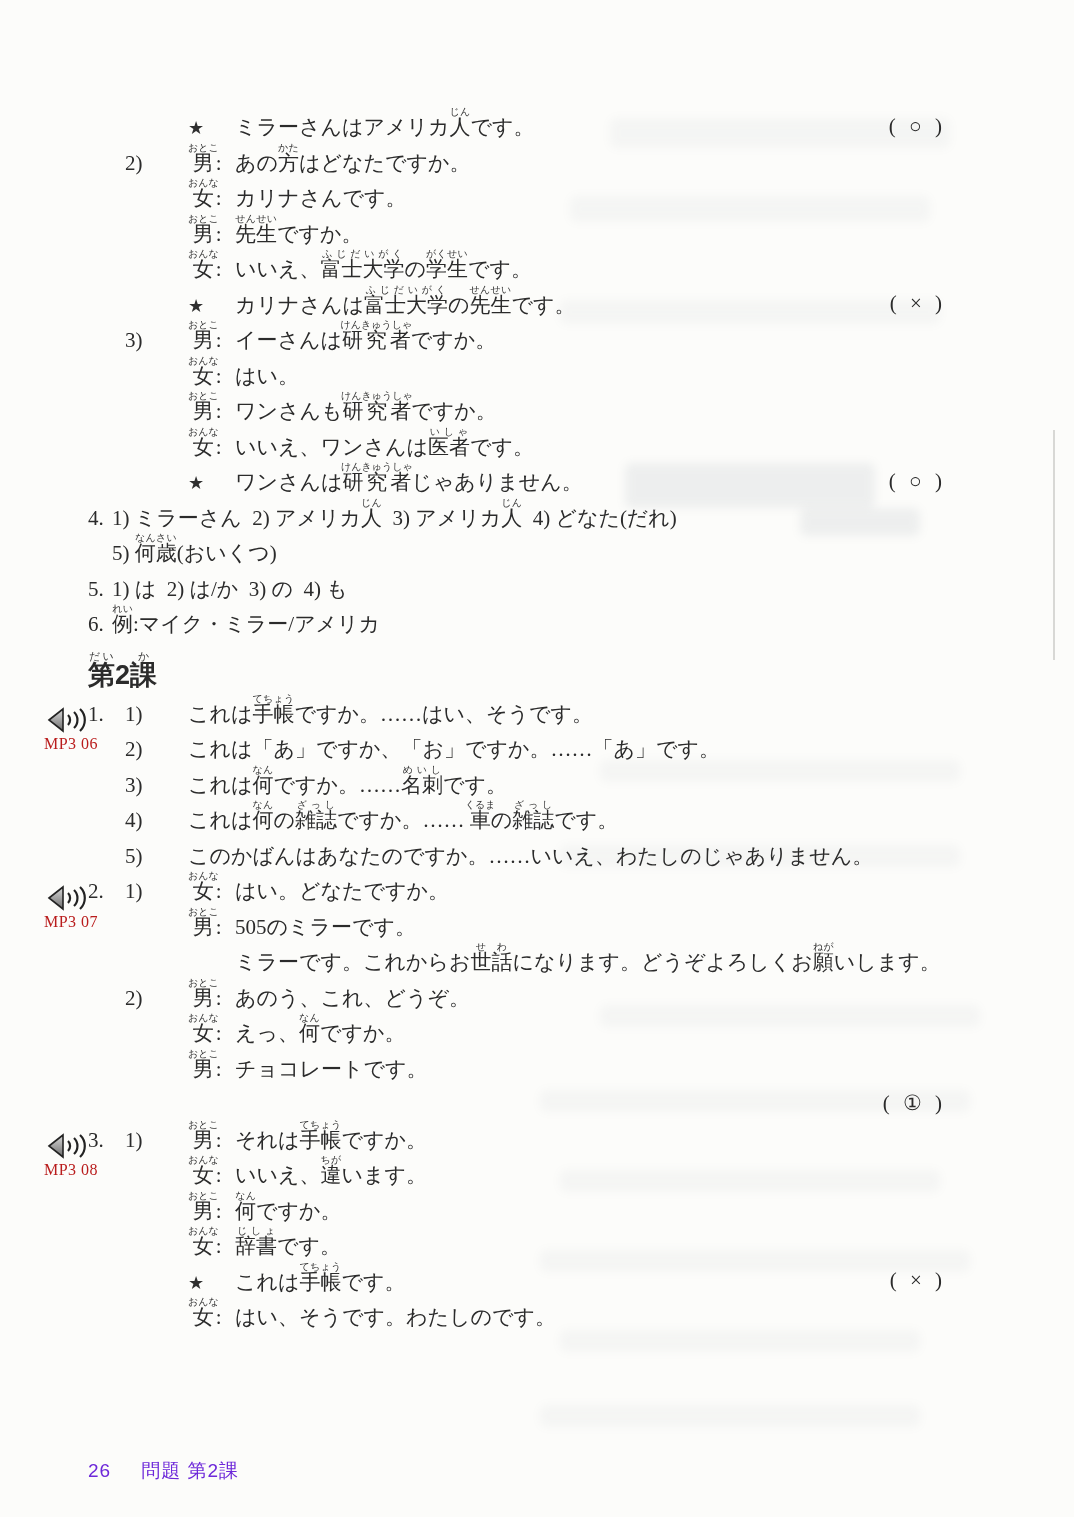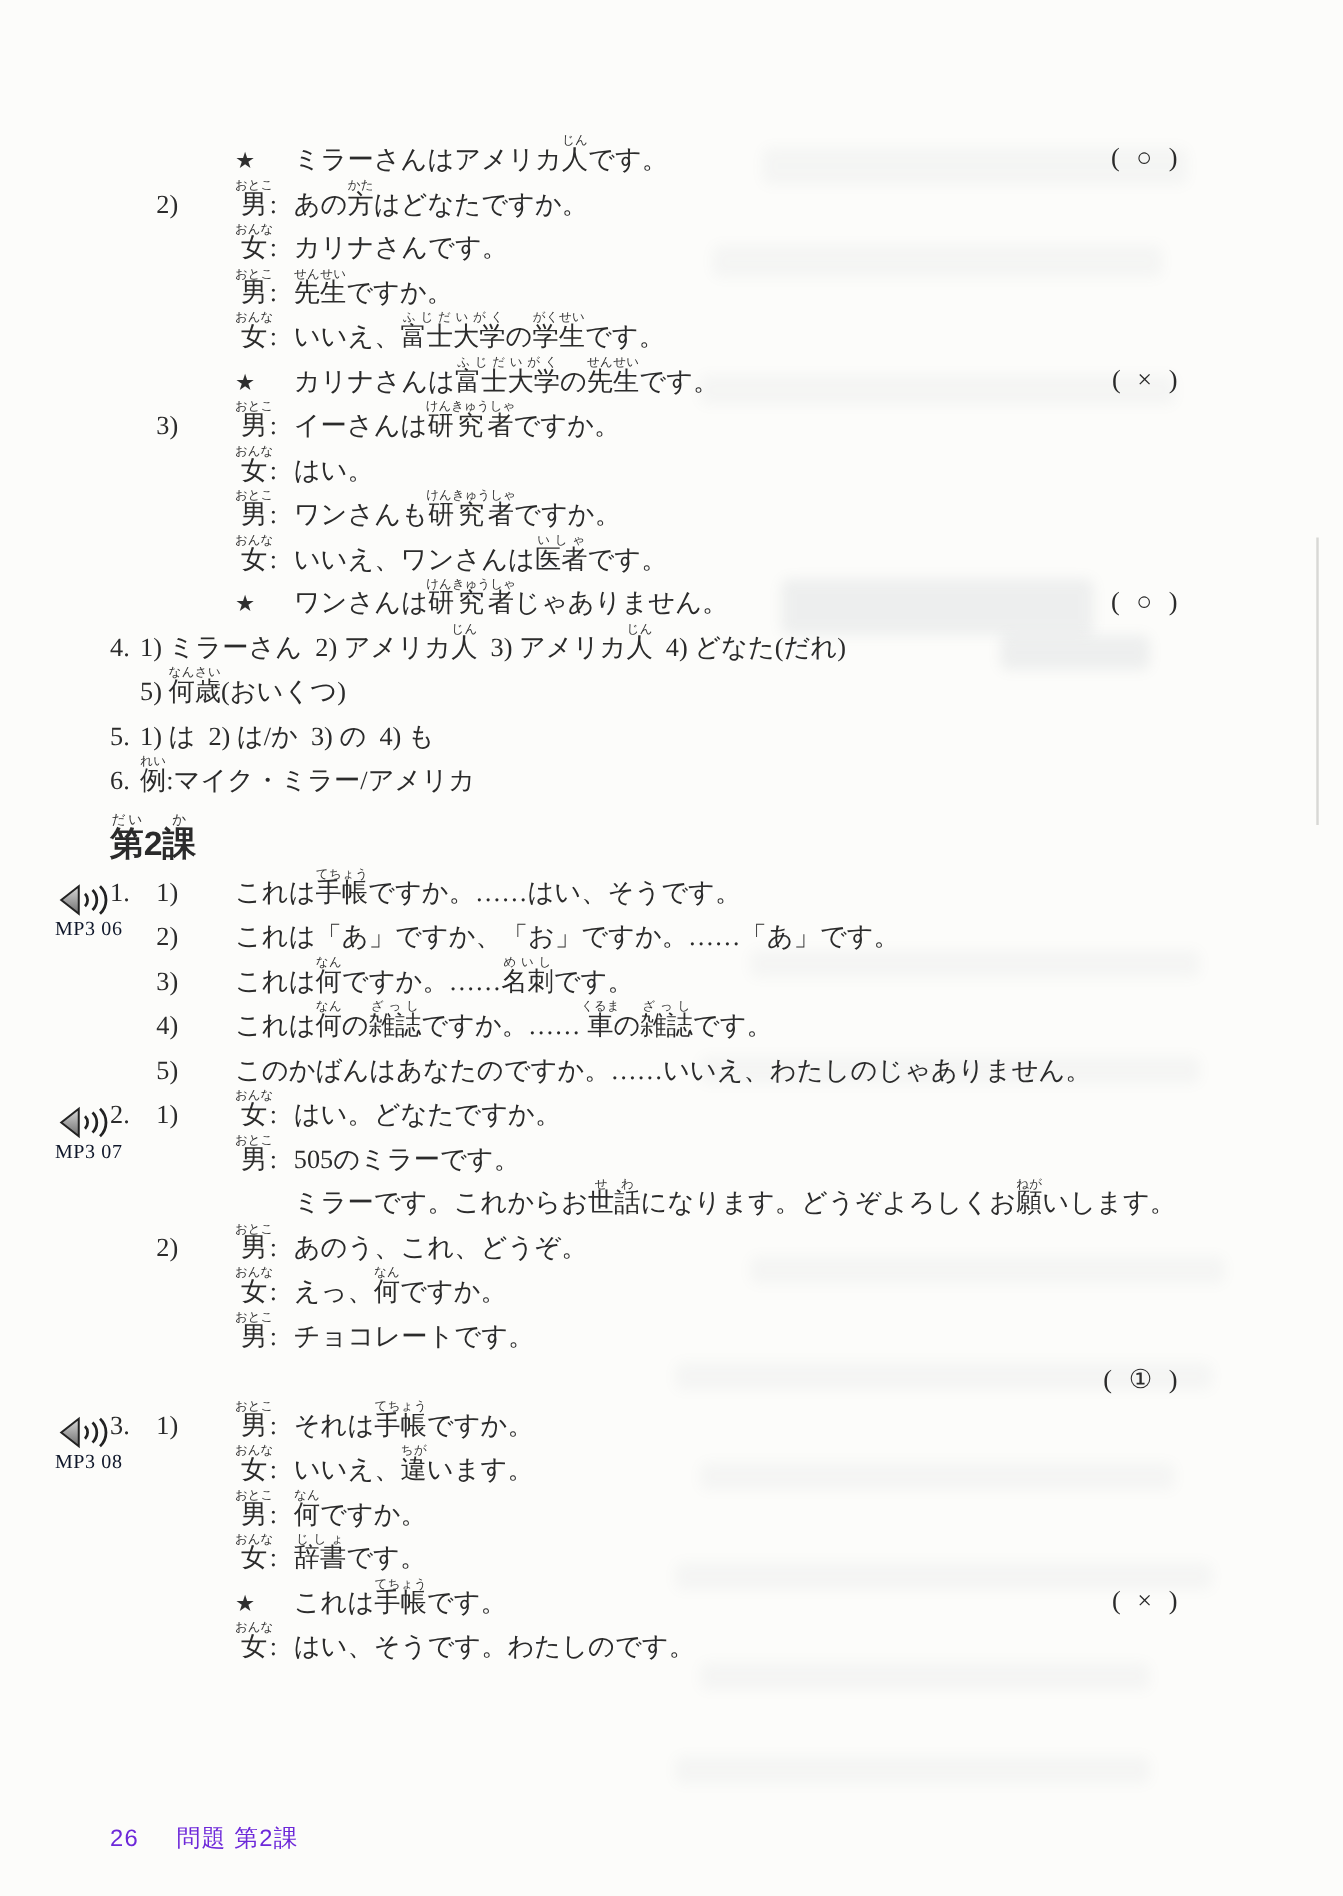--- a/index.html
+++ b/index.html
@@ -40,21 +40,21 @@
     font-family:"Liberation Sans","DejaVu Sans",sans-serif;
     font-weight:bold;font-size:27px;
   }
   .heading rt{font-size:11px;}
   
   .audio{
     position:absolute;left:24px;bottom:-26px;width:94px;
     text-align:center;line-height:1;
   }
   .audio svg{display:block;margin:0 auto 1px auto;}
-  .audio .lbl{font-size:16px;color:#0f172a;display:block;letter-spacing:.5px;}
+  .audio .lbl{font-size:16px;color:#b91c1c;display:block;letter-spacing:.5px;}
   
   .footer{
     position:absolute;left:88px;top:1458px;
     font-family:"Liberation Sans","DejaVu Sans",sans-serif;
     font-size:19px;color:#6d28d9;letter-spacing:1px;
   }
   .footer .pnum{margin-right:30px;}
 </style>
 </head>
 <body>

